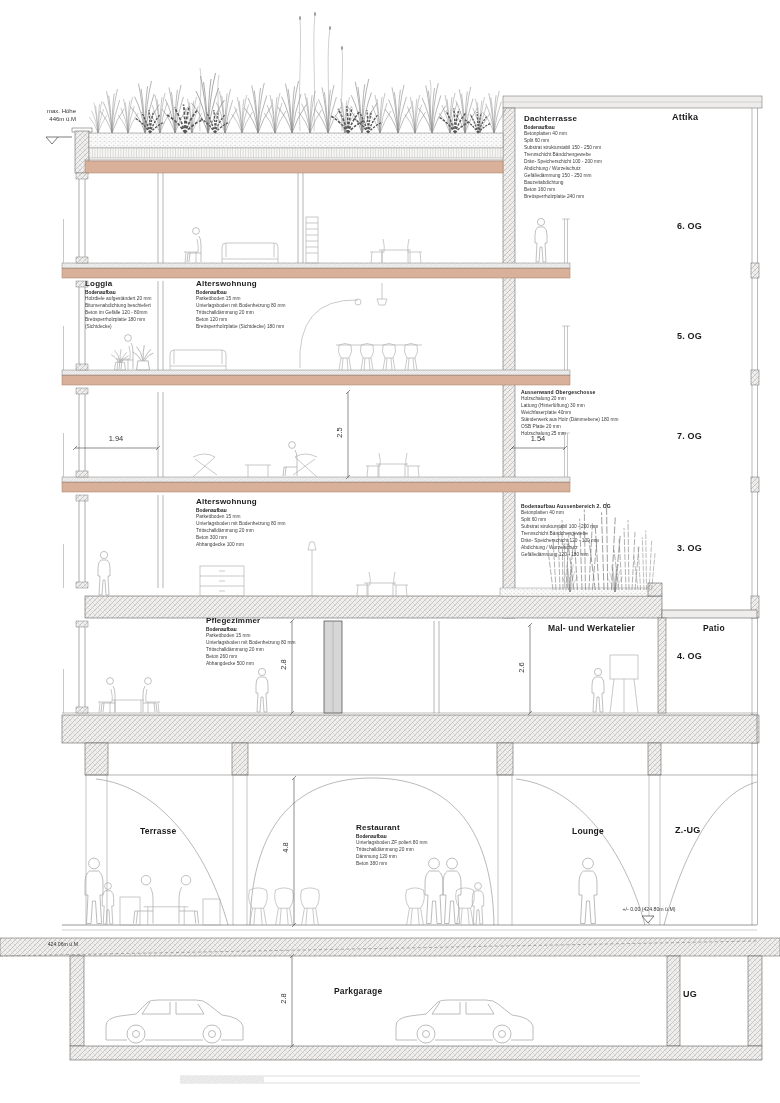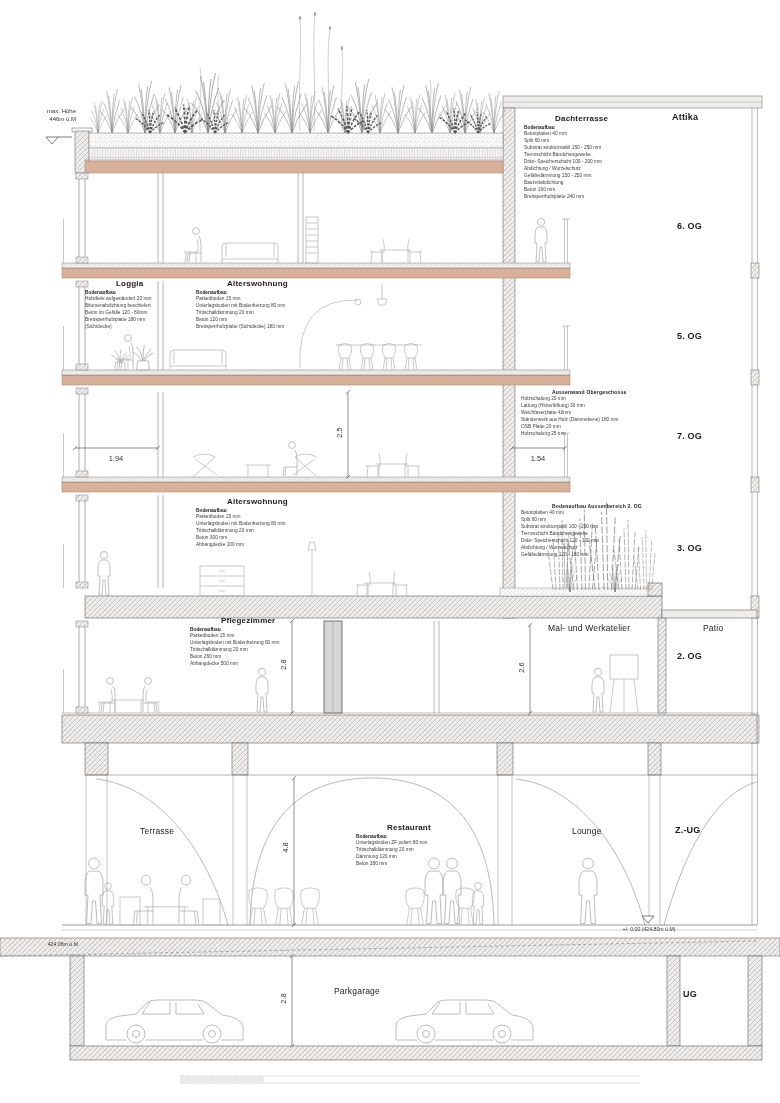--- a/index.html
+++ b/index.html
@@ -1,29 +1,29 @@
 <!DOCTYPE html>
 <html><head>
 <meta charset="utf-8">
 <style>
   html,body{margin:0;padding:0;background:#ffffff;}
   #canvas{position:relative;width:780px;height:1103px;background:#ffffff;overflow:hidden;
           font-family:"Liberation Sans", sans-serif;color:#222;}
   svg{position:absolute;left:0;top:0;}
   .ov{position:absolute;white-space:nowrap;}
   .lvl{font-size:9px;font-weight:bold;color:#1b1b1b;letter-spacing:.2px;}
-  .room{font-size:8.5px;font-weight:normal;color:#1b1b1b;letter-spacing:.2px;}
+  .room{font-size:8.5px;font-weight:bold;color:#1b1b1b;letter-spacing:.2px;}
   .spec{position:absolute;}
-  .spec-title{font-size:8px;font-weight:bold;color:#1b1b1b;letter-spacing:.2px;white-space:nowrap;margin-left:31px;}
+  .spec-title{font-size:8px;font-weight:bold;color:#1b1b1b;letter-spacing:.2px;white-space:nowrap;}
   .spec--small .spec-title{font-size:5px;}
   .spec-sub{font-size:4.8px;font-weight:bold;color:#222;margin-top:2px;white-space:nowrap;}
   .spec-lines div{font-size:4.8px;line-height:7px;color:#3d3d3d;white-space:nowrap;}
   .dim{font-size:7.5px;color:#333;}
   .dimv{transform:rotate(-90deg);transform-origin:center center;}
-  .ctr{text-align:center;margin-top:20px;}
+  .ctr{text-align:center;}
   .marker{font-size:5.2px;color:#333;}
   .marker2{font-size:6px;color:#333;line-height:8px;text-align:right;}
 </style>
 </head>
 <body>
 
 <div id="canvas">
 
 <svg width="780" height="1103" viewBox="0 0 780 1103">
   <defs>
@@ -410,21 +410,21 @@
     <line x1="58" y1="137" x2="72" y2="137"></line>
     <path d="M642,916 L654,916 L648,923 Z"></path>
   </g>
 </svg>
 
 <div class="ov lvl" style="left:672px;top:112px">Attika</div>
 <div class="ov lvl" style="left:677px;top:221px">6. OG</div>
 <div class="ov lvl" style="left:677px;top:331px">5. OG</div>
 <div class="ov lvl" style="left:677px;top:431px">7. OG</div>
 <div class="ov lvl" style="left:677px;top:543px">3. OG</div>
-<div class="ov lvl" style="left:677px;top:651px">2. OG</div>
+<div class="ov lvl" style="left:677px;top:651px">4. OG</div>
 <div class="ov lvl" style="left:675px;top:825px">Z.-UG</div>
 <div class="ov lvl" style="left:683px;top:989px">UG</div>
 
 <div class="ov room" style="left:703px;top:623px">Patio</div>
 <div class="ov room" style="left:548px;top:623px">Mal- und Werkatelier</div>
 <div class="ov room" style="left:140px;top:826px">Terrasse</div>
 <div class="ov room" style="left:572px;top:826px">Lounge</div>
 <div class="ov room" style="left:334px;top:986px">Parkgarage</div>
 
 <div class="spec" style="left:524px;top:114px">
@@ -499,21 +499,21 @@
         <div>Betonplatten 40 mm</div>
         <div>Split 60 mm</div>
         <div>Substrat strukturstabil 100 - 200 mm</div>
         <div>Trennschicht Bändchengewebe</div>
         <div>Drän- Speicherschicht 120 - 100 mm</div>
         <div>Abdichtung / Wurzelschutz</div>
         <div>Gefälledämmung 120 - 180 mm</div>
       </div>
 </div>
 
-<div class="spec" style="left:190px;top:616px">
+<div class="spec" style="left:206px;top:616px">
   <div class="spec-title">Pflegezimmer</div>
   <div class="spec-sub">Bodenaufbau</div>
   <div class="spec-lines">
         <div>Parkettboden 15 mm</div>
         <div>Unterlagsboden mit Bodenheizung 80 mm</div>
         <div>Trittschalldämmung 20 mm</div>
         <div>Beton 260 mm</div>
         <div>Abhangdecke 500 mm</div>
       </div>
 </div>

